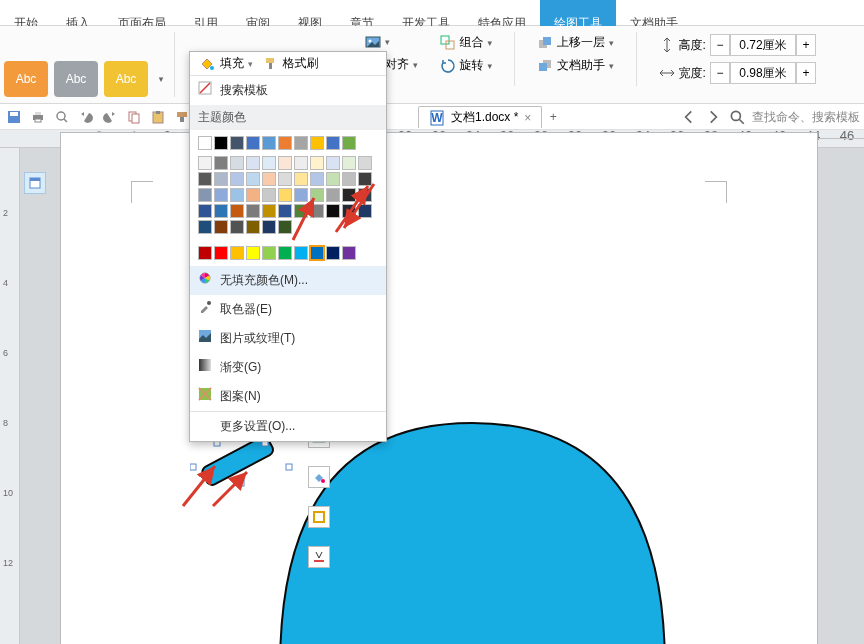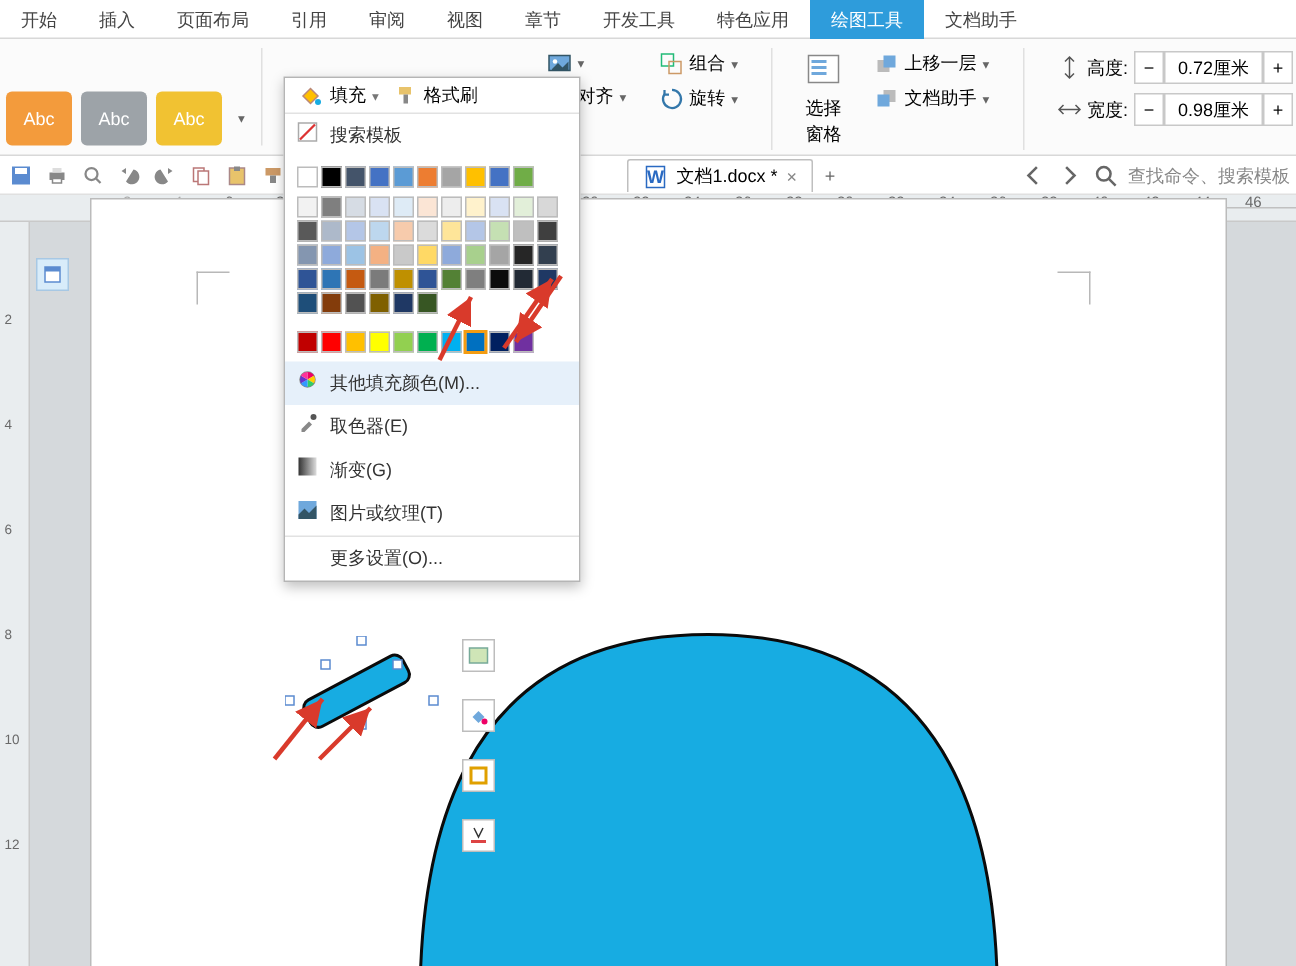--- a/index.html
+++ b/index.html
@@ -1,18 +1,18 @@
 <!DOCTYPE html>
 <html><head>
 <meta charset="utf-8">
 <style>
 *{margin:0;padding:0;box-sizing:border-box;font-family:"Microsoft YaHei",sans-serif;font-size:12px;-webkit-font-smoothing:antialiased}
 body{width:864px;height:644px;background:#fff;overflow:hidden;position:relative}
 .tabstrip{height:26px;display:flex;align-items:center;background:#fff;border-bottom:1px solid #d8d8d8}
-.tabstrip .tab{padding:0 14px;height:26px;line-height:26px;color:#444;cursor:default}
+.tabstrip .tab{padding:10px 14px;height:26px;line-height:26px;color:#444;cursor:default}
 .tabstrip .tab.active{background:#2e9cdb;color:#fff}
 .ribbon{height:78px;background:#fbfbfb;border-bottom:1px solid #d8d8d8;display:flex;padding:6px 4px;position:relative}
 .shape-btn{width:44px;height:36px;border-radius:4px;color:#fff;display:flex;align-items:center;justify-content:center;margin-right:6px;font-size:12px}
 .sh-or{background:#f39b3c}
 .sh-gy{background:#9da3a8}
 .sh-yl{background:#f1c232}
 .sep{width:0;border-left:1px solid #e0e0e0;margin:0 6px;align-self:stretch}
 .rgroup{display:flex;flex-direction:column;gap:6px;padding:2px 6px}
 .rrow{display:flex;align-items:center;gap:4px;white-space:nowrap}
 .ico{width:16px;height:16px;display:inline-flex;align-items:center;justify-content:center}
@@ -24,21 +24,21 @@
 .qat .qi{width:16px;height:16px}
 .doc-tab-wrap{position:absolute;left:418px;top:0;height:26px;display:flex;align-items:center}
 .doc-tab{height:22px;border:1px solid #bfbfbf;border-bottom:none;padding:0 10px;display:flex;align-items:center;gap:6px;background:#fff;border-radius:2px 2px 0 0}
 .doc-tab .x{color:#888}
 .doc-add{width:22px;text-align:center;color:#666}
 .search-wrap{position:absolute;right:4px;top:0;height:26px;display:flex;align-items:center;gap:6px}
 .nav-ico{width:18px;height:18px}
 .search-hint{color:#888}
 .ruler{height:18px;background:#e9edef;position:relative;border-bottom:1px solid #c9c9c9;overflow:hidden}
 .ruler .rinner{position:absolute;left:82px;right:0;top:0;height:18px;display:flex;color:#696969}
-.ruler .rtick{width:38px;font-size:10px;position:relative;line-height:10px;padding-top:1px}
+.ruler .rtick{width:38px;font-size:13px;position:relative;text-align:center;line-height:10px;padding-top:1px}
 .ruler .rtick:before{content:"";position:absolute;left:0;top:8px;width:100%;border-top:1px solid #c0c0c0}
 .ruler .rmk{position:absolute;top:2px;width:9px;height:10px;display:flex;flex-direction:column;align-items:center}
 .ruler .rmk svg{display:block}
 .canvas{position:absolute;left:0;top:148px;right:0;bottom:0;background:#d5d9dc}
 .page{position:absolute;left:60px;top:-16px;width:758px;height:520px;background:#fff;border:1px solid #bbb}
 .page .corner{position:absolute;width:22px;height:22px}
 .page .c-tl{left:70px;top:48px;border-left:1px solid #b8b8b8;border-top:1px solid #b8b8b8}
 .page .c-tr{right:90px;top:48px;border-right:1px solid #b8b8b8;border-top:1px solid #b8b8b8}
 .vruler{position:absolute;left:0;top:148px;width:20px;bottom:0;background:#e9edef;border-right:1px solid #c9c9c9}
 .vruler .vt{position:absolute;left:3px;font-size:9px;color:#696969}
@@ -132,31 +132,20 @@
             <svg viewBox="0 0 16 16">
               <path d="M8 2a6 6 0 1 1-5 2.7" fill="none" stroke="#37a" stroke-width="1.5"></path>
               <path d="M3 2v3h3" fill="none" stroke="#37a" stroke-width="1.5"></path>
             </svg>
           </span>
         <span>旋转</span>
           <span class="caret">▾</span>
       </div>
     </div>
     <div class="sep"></div>
-    <div class="rgroup" style="align-items:center">
-      <span class="ico" style="width:24px;height:24px">
-          <svg viewBox="0 0 24 24">
-            <rect x="2" y="3" width="20" height="18" fill="#fff" stroke="#888"></rect>
-            <rect x="4" y="6" width="10" height="2" fill="#6fa8dc"></rect>
-            <rect x="4" y="10" width="10" height="2" fill="#6fa8dc"></rect>
-            <rect x="4" y="14" width="10" height="2" fill="#6fa8dc"></rect>
-          </svg>
-        </span>
-      <span>选择窗格</span>
-    </div>
     <div class="rgroup">
       <div class="rrow">
         <span class="ico">
             <svg viewBox="0 0 16 16">
               <rect x="2" y="5" width="8" height="8" fill="#bbb"></rect>
               <rect x="6" y="2" width="8" height="8" fill="#6fa8dc"></rect>
             </svg>
           </span>
         <span>上移一层</span>
           <span class="caret">▾</span>
@@ -403,20 +392,21 @@
       <span>格式刷</span>
     </div>
   </div>
   <div class="item">
     <span class="ii"><svg viewBox="0 0 14 14">
           <rect x="1" y="1" width="12" height="12" fill="#fff" stroke="#aaa"></rect>
           <path d="M2 12L12 2" stroke="#d33" stroke-width="1.5"></path>
         </svg></span>
     <span>搜索模板</span>
   </div>
+  <div class="hdr">主题颜色</div>
   <div class="swatch-grid" id="theme-row1">
       <div class="sw" style="background: rgb(255, 255, 255);"></div>
       <div class="sw" style="background: rgb(0, 0, 0);"></div>
       <div class="sw" style="background: rgb(68, 84, 106);"></div>
       <div class="sw" style="background: rgb(68, 114, 196);"></div>
       <div class="sw" style="background: rgb(91, 155, 213);"></div>
       <div class="sw" style="background: rgb(237, 125, 49);"></div>
       <div class="sw" style="background: rgb(165, 165, 165);"></div>
       <div class="sw" style="background: rgb(255, 192, 0);"></div>
       <div class="sw" style="background: rgb(68, 114, 196);"></div>
@@ -490,47 +480,54 @@
   <div class="item hov">
     <span class="ii"><svg viewBox="0 0 14 14">
           <circle cx="7" cy="7" r="5" fill="none" stroke="#888"></circle>
           <path d="M7 2a5 5 0 0 1 4.3 2.5L7 7z" fill="#e06"></path>
           <path d="M11.3 4.5A5 5 0 0 1 11.3 9.5L7 7z" fill="#fc0"></path>
           <path d="M11.3 9.5A5 5 0 0 1 7 12L7 7z" fill="#3c6"></path>
           <path d="M7 12a5 5 0 0 1-4.3-2.5L7 7z" fill="#39f"></path>
           <path d="M2.7 9.5A5 5 0 0 1 2.7 4.5L7 7z" fill="#63c"></path>
           <path d="M2.7 4.5A5 5 0 0 1 7 2L7 7z" fill="#f39"></path>
         </svg></span>
-    <span>其他填充颜色(M)...</span>
+    <span>无填充颜色(M)...</span>
   </div>
   <div class="item">
     <span class="ii"><svg viewBox="0 0 14 14">
           <path d="M3 11l5-5 2 2-5 5H3z" fill="#888"></path>
           <circle cx="11" cy="3" r="2" fill="#555"></circle>
         </svg></span>
     <span>取色器(E)</span>
+  </div>
+  <div class="item">
+    <span class="ii"><svg viewBox="0 0 14 14">
+          <rect x="1" y="1" width="12" height="12" fill="#6fa8dc"></rect>
+          <path d="M1 10l4-4 3 3 5-5v9H1z" fill="#356"></path>
+        </svg></span>
+    <span>图片或纹理(T)</span>
   </div>
   <div class="item">
     <span class="ii"><svg viewBox="0 0 14 14">
           <defs>
             <linearGradient id="g1">
               <stop offset="0" stop-color="#333"></stop>
               <stop offset="1" stop-color="#ddd"></stop>
             </linearGradient>
           </defs>
           <rect x="1" y="1" width="12" height="12" fill="url(#g1)"></rect>
         </svg></span>
     <span>渐变(G)</span>
   </div>
   <div class="item">
     <span class="ii"><svg viewBox="0 0 14 14">
-          <rect x="1" y="1" width="12" height="12" fill="#6fa8dc"></rect>
-          <path d="M1 10l4-4 3 3 5-5v9H1z" fill="#356"></path>
-        </svg></span>
-    <span>图片或纹理(T)</span>
+          <rect x="1" y="1" width="12" height="12" fill="#8bc34a"></rect>
+          <path d="M1 1L13 13M1 13L13 1" stroke="#c96" stroke-width="2"></path>
+        </svg></span>
+    <span>图案(N)</span>
   </div>
   <div style="border-top:1px solid #e2e2e2"></div>
   <div class="item">
     <span>更多设置(O)...</span>
   </div>
 </div>
 
 <svg class="arrow-ann" style="left:278px;top:182px;width:110px;height:70px;z-index:60">
   <defs>
       <marker id="ah2" markerWidth="8" markerHeight="8" refX="6" refY="3" orient="auto">

